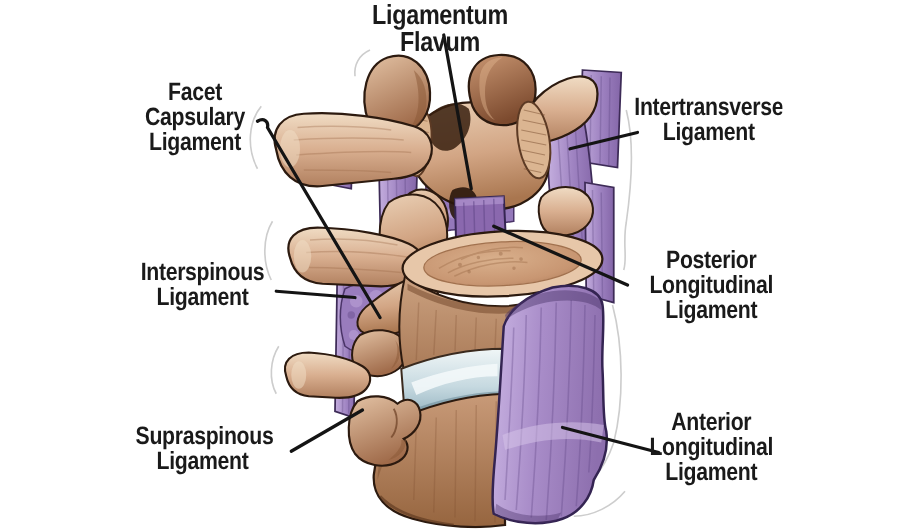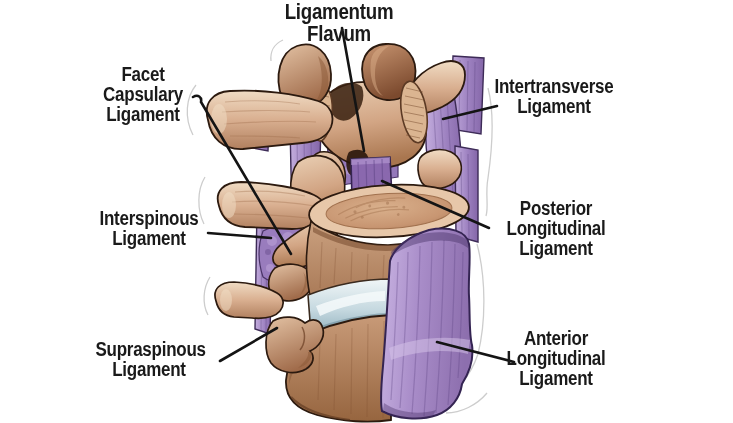--- a/index.html
+++ b/index.html
@@ -1,19 +1,20 @@
 <!DOCTYPE html>
 <html style="--background: #ffffff; --label-text: #1a1a1a; --leader-line: #141414; --halo: #cdcdcd; --bone-light: #ecd3b8; --bone-mid: #cfa283; --bone-dark: #8e5a3c; --bone-outline: #2c1a0f; --ligament-light: #c7b2e0; --ligament-mid: #a78cc6; --ligament-dark: #7d5fa3; --ligament-outline: #362552; --disc-light: #eef4f6; --disc-mid: #b2c9d3;"><head>
 <meta charset="utf-8">
 <style>
   html,body{margin:0;padding:0;background:#ffffff;}
   .stage{
     position:relative;width:613px;height:423px;overflow:hidden;
     background:var(--background,#ffffff);
     font-family:"Liberation Sans",sans-serif;
+    margin-left:13px;
   }
   .stage svg{position:absolute;left:0;top:0;}
   .label{
     position:absolute;
     font-weight:700;font-size:20px;line-height:20px;letter-spacing:-0.3px;
     color:var(--label-text,#1a1a1a);
     text-align:center;white-space:pre-line;
     transform:scaleX(0.85);transform-origin:50% 0;
   }
   .label.lg{font-size:22px;line-height:22px;}

